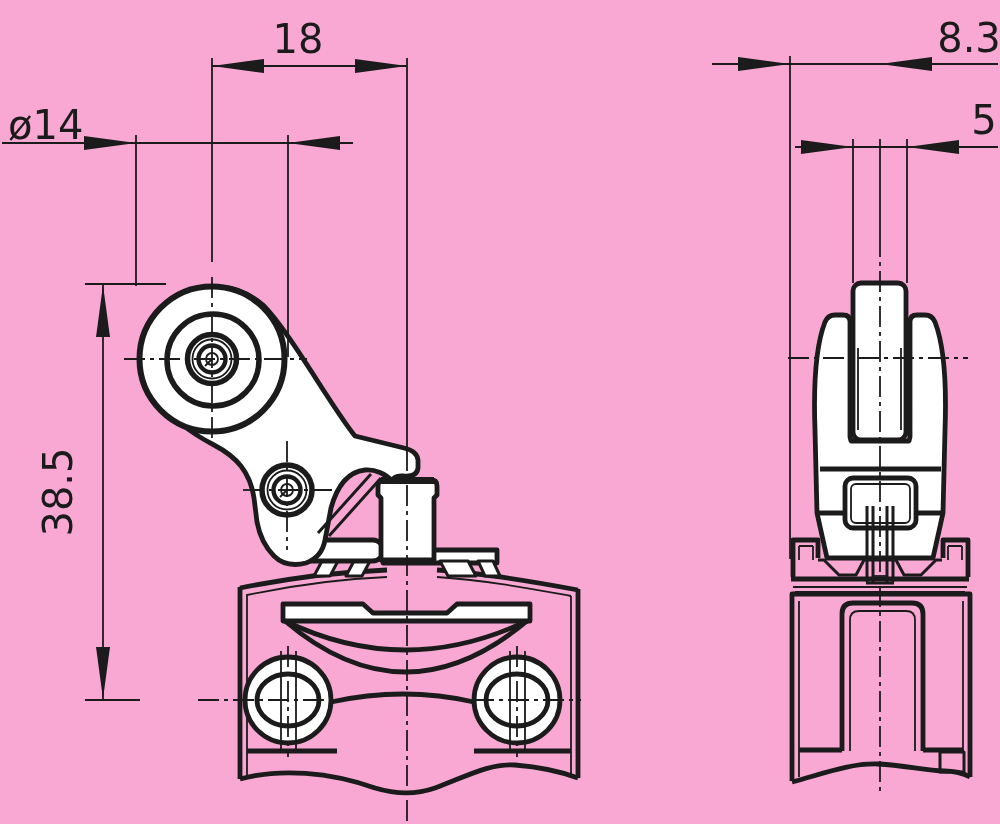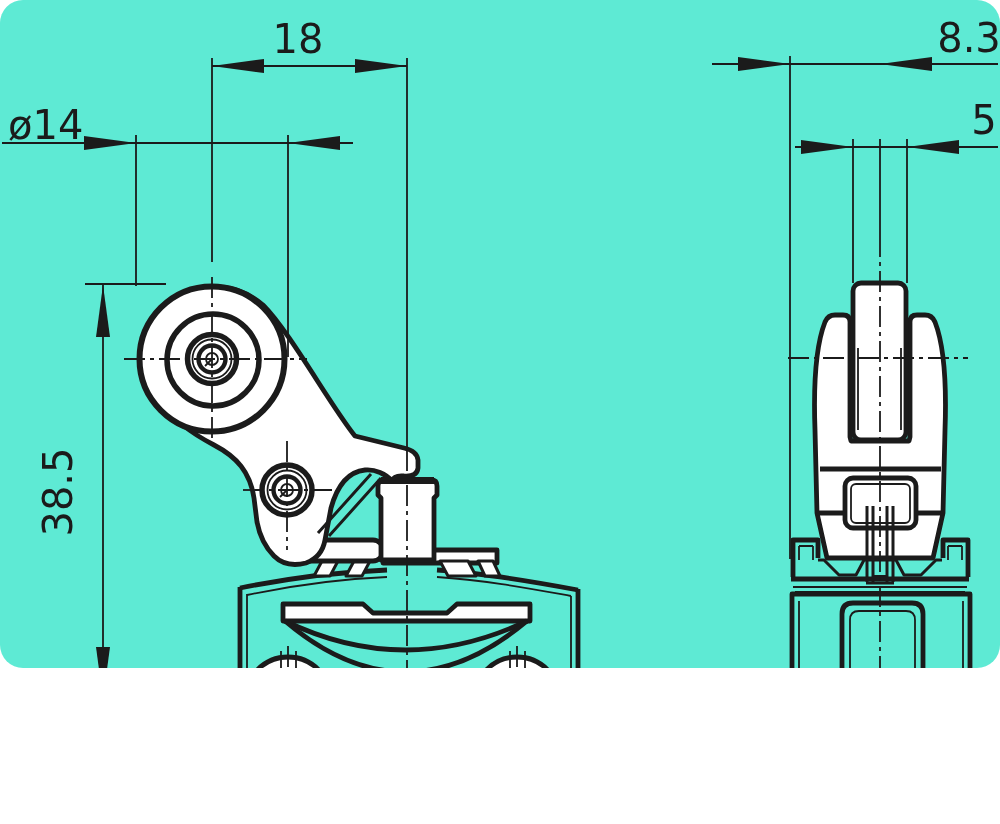--- a/index.html
+++ b/index.html
@@ -1,16 +1,16 @@
 <!DOCTYPE html>
 <html><head>
 <meta charset="utf-8">
 <style>
   html,body{margin:0;padding:0;background:#ffffff;}
-  .stage{width:1000px;height:668px;background:#5eead4;position:relative;overflow:hidden;border-radius:23px;}
+  .stage{width:1000px;height:824px;background:#f9a8d4;position:relative;overflow:hidden;}
   svg{display:block;}
   .ln{stroke:#1b1b1b;fill:none;stroke-linejoin:round;stroke-linecap:butt;}
   .w6{stroke-width:6;}
   .w55{stroke-width:5.5;}
   .w5{stroke-width:4.8;}
   .w45{stroke-width:4.4;}
   .w3{stroke-width:3;}
   .w2{stroke-width:1.8;}
   .dim{stroke-width:1.8;}
   .cl{stroke-width:1.8;stroke-dasharray:21 5 4 5;}

